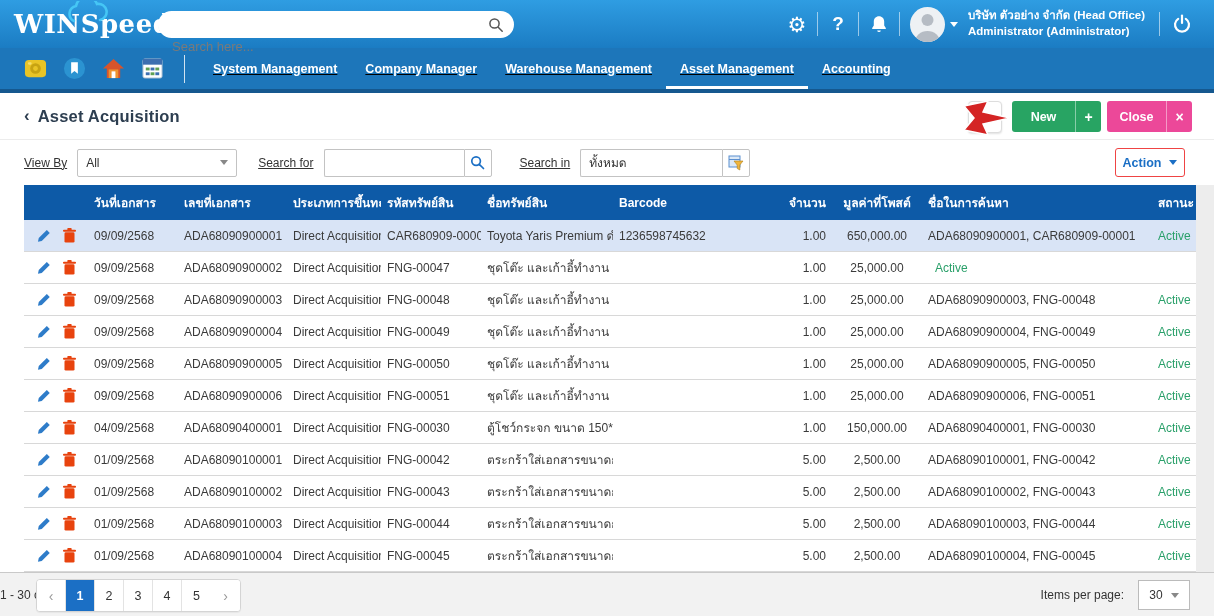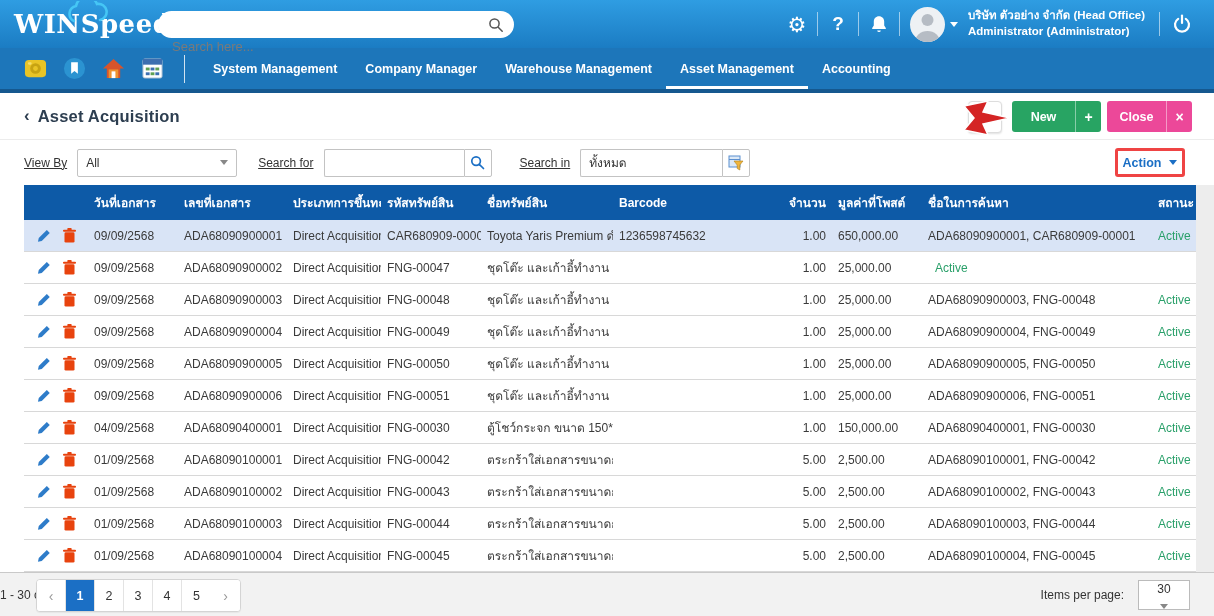--- a/index.html
+++ b/index.html
@@ -22,21 +22,21 @@
   .avatar-wrap { display:flex; align-items:center; padding:0 6px 0 10px; cursor:pointer; }
   .avatar { width:35px; height:35px; border-radius:50%; background:#eef1f4; overflow:hidden; display:flex; align-items:flex-end; justify-content:center; }
   .chev-down { width:0; height:0; border-left:4px solid transparent; border-right:4px solid transparent; border-top:5px solid #fff; margin-left:5px; }
   .company-block { color:#fff; font-size:11.5px; font-weight:bold; line-height:1.35; padding:0 14px 0 4px; white-space:nowrap; }
   .power-wrap { width:44px; }
 
   
   .navbar { height:45px; background:#1d76ba; border-bottom:4px solid #15588f; display:flex; align-items:center; padding-left:24px; }
   .app-icon { width:24px; height:24px; margin-right:15px; cursor:pointer; display:inline-flex; }
   .nav-sep { width:1px; height:28px; background:rgba(255,255,255,.8); margin:0 14px 0 4px; }
-  .nav-items { display:flex; height:41px; }
+  .nav-items { display:flex; height:41px;text-decoration:underline; }
   .nav-item { color:#fff; font-size:12.5px; font-weight:bold; padding:0 14px; display:inline-flex; align-items:center; height:41px; cursor:pointer; white-space:nowrap; }
   .nav-item.active { box-shadow:inset 0 -3px 0 #fff; }
 
   
   .titlebar { height:47px; background:#fff; border-bottom:1px solid #ececec; position:relative; display:flex; align-items:center; padding-left:24px; }
   .back-chev { color:#2d3e50; font-size:17px; font-weight:bold; margin-right:8px; cursor:pointer; }
   .page-title { color:#2d3e50; font-size:16.5px; font-weight:bold; letter-spacing:.2px; }
   .icon-btn-white { position:absolute; left:968px; top:8px; width:34px; height:32px; background:#fff; border:1px solid #ddd; border-radius:4px; box-shadow:0 1px 2px rgba(0,0,0,.12); cursor:pointer; }
   .annot-arrow { position:absolute; left:962px; top:6px; pointer-events:none; }
   .btn-split { position:absolute; top:8px; height:31px; border:none; border-radius:3px; color:#fff; font-size:12.5px; font-weight:bold; display:flex; align-items:stretch; cursor:pointer; padding:0; }
@@ -46,55 +46,55 @@
   .btn-side { width:26px; display:flex; align-items:center; justify-content:center; border-left:1px solid rgba(255,255,255,.45); font-size:14px; }
 
   
   .filterbar { height:45px; background:#fff; display:flex; align-items:center; padding-left:24px; position:relative; font-size:12px; color:#333; }
   .f-label { margin-right:10px; white-space:nowrap;text-decoration:underline; }
   .f-select { width:160px; height:28px; border:1px solid #c3c3c3; border-radius:2px; background:#fff; display:flex; align-items:center; padding:0 8px; cursor:pointer; position:relative; margin-right:21px; }
   .f-select .caret { position:absolute; right:8px; width:0; height:0; border-left:4px solid transparent; border-right:4px solid transparent; border-top:5px solid #888; }
   .f-input { width:140px; height:28px; border:1px solid #c3c3c3; border-right:none; border-radius:2px 0 0 2px; padding:0 8px; font-size:12px; outline:none; color:#333; }
   .f-addon { width:28px; height:28px; border:1px solid #c3c3c3; border-radius:0 2px 2px 0; background:#fff; display:flex; align-items:center; justify-content:center; cursor:pointer; margin-right:28px; }
   .f-input.wide { width:142px; }
-  .action-btn { position:absolute; right:29px; top:8px; width:70px; height:29px; background:#fff; border:3px solid #ef4444; border-radius:3px; color:#1b6fc5; font-size:12.5px; font-weight:bold; display:flex; align-items:center; justify-content:center; gap:8px; cursor:pointer; }
+  .action-btn { position:absolute; right:29px; top:8px; width:70px; height:29px; background:#fff; border:1px solid #ef4444; border-radius:3px; color:#1b6fc5; font-size:12.5px; font-weight:bold; display:flex; align-items:center; justify-content:center; gap:8px; cursor:pointer; }
   .action-btn .caret { width:0; height:0; border-left:4px solid transparent; border-right:4px solid transparent; border-top:5px solid #1b6fc5; }
 
   
   .table-wrap { width:1172px; margin-left:24px; overflow:hidden; }
   .thead { width:1241px; height:35px; background:#0d5aa7; display:flex; align-items:center; color:#fff; font-size:12px; font-weight:bold; }
   .trow { width:1241px; height:32px; display:flex; align-items:center; background:#fff; border-bottom:1px solid #d8d8d8; font-size:12px; color:#3a3a3a; cursor:pointer; }
   .trow.selected { background:#d9e4f6; }
   .cell { padding:0 6px; white-space:nowrap; overflow:hidden; flex:none; }
   .col-actions { width:64px; padding-left:13px; display:flex; align-items:center; gap:12px; overflow:visible; }
   .col-date { width:90px; }
   .col-doc_no { width:109px; }
   .col-reg_type { width:94px; }
   .col-asset_code { width:100px; }
   .col-asset_name { width:132px; }
   .col-barcode { width:159px; }
   .col-qty { width:60px; text-align:right; }
-  .col-value { width:90px; text-align:left; }
+  .col-value { width:90px; text-align:center; }
   .col-search_name { width:223px; }
   .col-status { width:120px; padding-left:13px; }
   .trow .col-status { color:#2aa06a; }
   .row-icon { display:inline-flex; cursor:pointer; }
 
   .right-gutter { position:absolute; right:0; top:185px; width:18px; height:387px; background:#ededed; }
 
   
   .footer { height:44px; background:#f2f2f2; border-top:1px solid #c9c9c9; position:relative; display:flex; align-items:center; }
   .pager { position:absolute; left:36px; top:6px; display:flex; background:#fff; border:1px solid #d4d4d4; border-radius:4px; overflow:hidden; box-shadow:0 1px 1px rgba(0,0,0,.05); }
   .pg { width:29px; height:31px; border:none; border-right:1px solid #e3e3e3; background:#fff; font-size:12.5px; color:#333; cursor:pointer; font-family:inherit; }
   .pg:last-child { border-right:none; }
   .pg.nav-arrow { color:#999; font-size:14px; }
   .pg.active { background:#1b6fc5; color:#fff; font-weight:bold; }
   .range-text { width:100%; text-align:left; font-size:12px; color:#333; }
   .ipp { position:absolute; right:24px; top:0; height:44px; display:flex; align-items:center; gap:14px; font-size:12px; color:#333; }
-  .ipp-select { width:52px; height:30px; border:1px solid #bbb; background:#fff; display:flex; align-items:center; justify-content:center; gap:8px; cursor:pointer;flex-direction:column; }
+  .ipp-select { width:52px; height:30px; border:1px solid #bbb; background:#fff; display:flex; align-items:center; justify-content:center; gap:8px; cursor:pointer; }
   .ipp-select .caret { width:0; height:0; border-left:4px solid transparent; border-right:4px solid transparent; border-top:5px solid #888; }
 </style>
 </head>
 <body>
 
 <div class="topbar">
   <div class="logo-wrap">
     <svg class="logo-cloud" width="52" height="22" viewBox="0 0 52 22" fill="none">
       <path d="M10 20 a8 8 0 0 1 2-15 a11 11 0 0 1 21-2 a8 8 0 0 1 3 16" stroke="#45c6f5" stroke-width="2.6" stroke-linecap="round"></path>
     </svg>

